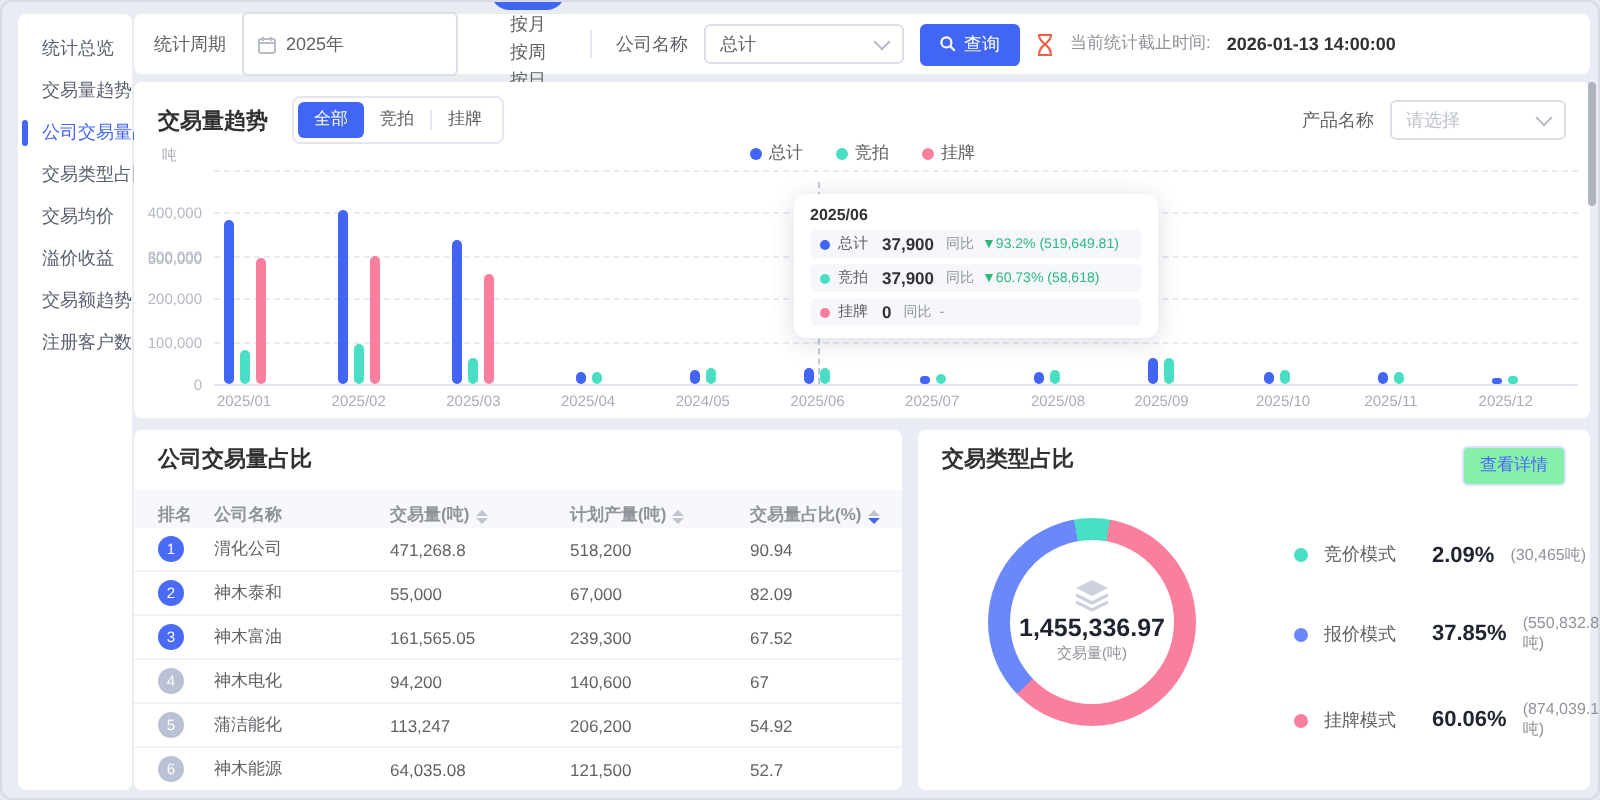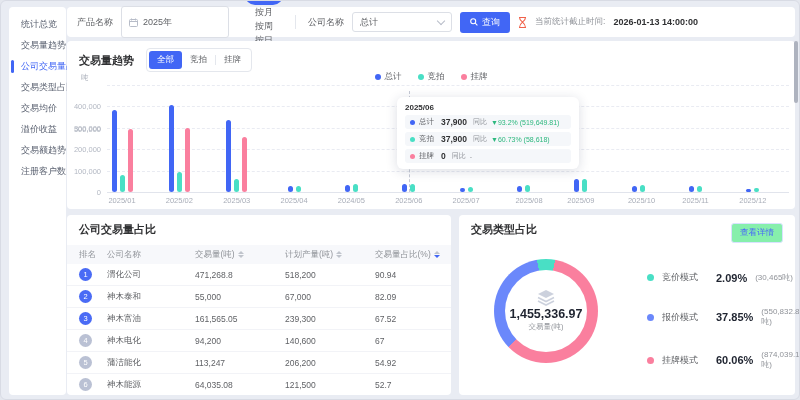--- a/index.html
+++ b/index.html
@@ -52,21 +52,21 @@
   .tt-title{font-size:8px;font-weight:700;color:#303133;}
   .tt-row{display:flex;align-items:center;gap:4px;background:#f5f7fa;border-radius:3px;height:14px;margin-top:3px;padding:0 5px;}
   .tt-dot{width:5px;height:5px;border-radius:50%;flex:none;}
   .tt-name{font-size:7.5px;color:#606266;width:18px;flex:none;}
   .tt-val{font-size:8.5px;font-weight:700;color:#303133;white-space:nowrap;}
   .tt-yoy{font-size:7px;color:#909399;margin-left:2px;white-space:nowrap;}
   .tt-chg{font-size:7px;color:#2db87e;white-space:nowrap;}
   .tt-chg.neutral{color:#909399;}
   
   .table-card{left:66px;top:214px;width:384px;height:180px;overflow:hidden;}
-  .thead{position:absolute;left:0;top:30px;width:384px;height:19px;background:#f7f8fb;display:flex;align-items:center;}
+  .thead{position:absolute;left:0;top:30px;width:384px;height:19px;background:#f7f8fb;display:flex;align-items:flex-end;font-weight:bold;}
   .th{font-size:8.5px;color:#909399;display:flex;align-items:center;}
   .c1{width:28px;padding-left:12px;box-sizing:content-box;flex:none;}
   .c2{width:88px;flex:none;}
   .c3{width:90px;flex:none;}
   .c4{width:90px;flex:none;}
   .c5{flex:1;}
   .tbody{position:absolute;left:0;top:49px;width:384px;}
   .trow{height:21px;display:flex;align-items:center;border-bottom:1px solid #f2f3f7;cursor:default;}
   .td{font-size:8.5px;color:#606266;}
   .badge{width:13px;height:13px;border-radius:50%;color:#fff;font-size:7.5px;display:flex;align-items:center;justify-content:center;}
@@ -102,21 +102,21 @@
       <div class="side-item">交易量趋势</div>
       <div class="side-item active">公司交易量占比</div>
       <div class="side-item">交易类型占比</div>
       <div class="side-item">交易均价</div>
       <div class="side-item">溢价收益</div>
       <div class="side-item">交易额趋势</div>
       <div class="side-item">注册客户数</div>
     </aside>
 
   <div class="card toolbar">
-    <span class="t-lbl">产品名称</span>
+    <span class="t-lbl">统计周期</span>
     <div class="date-input">
       <svg width="9" height="9" viewBox="0 0 9 9">
           <rect x="0.5" y="1.5" width="8" height="7" rx="1" fill="none" stroke="#b7bcc8"></rect>
           <line x1="2.5" y1="0.5" x2="2.5" y2="2.5" stroke="#b7bcc8"></line>
           <line x1="6.5" y1="0.5" x2="6.5" y2="2.5" stroke="#b7bcc8"></line>
           <line x1="0.5" y1="3.5" x2="8.5" y2="3.5" stroke="#b7bcc8"></line>
         </svg>
       <span>2025年</span>
     </div>
     <div class="pills" id="period-pills">
@@ -148,20 +148,27 @@
 
   <div class="card chart-card">
     <div class="chart-head">
       <span class="card-title">交易量趋势</span>
       <div class="toggle-box" id="trend-toggles">
           <button class="toggle active">全部</button>
           <button class="toggle">竞拍</button>
           <span class="toggle-div"></span>
           <button class="toggle">挂牌</button>
         </div>
+    </div>
+    <div class="product-box">
+      <span class="t-lbl">产品名称</span>
+      <div class="select product-select">
+        <span class="sel-text placeholder">请选择</span>
+        <i class="chev"></i>
+      </div>
     </div>
     <div class="legend" id="chart-legend">
         <div class="legend-item">
           <span class="legend-dot" style="background: rgb(65, 102, 245);"></span>
           <span class="legend-lbl">总计</span>
         </div>
         <div class="legend-item">
           <span class="legend-dot" style="background: rgb(73, 223, 197);"></span>
           <span class="legend-lbl">竞拍</span>
         </div>

